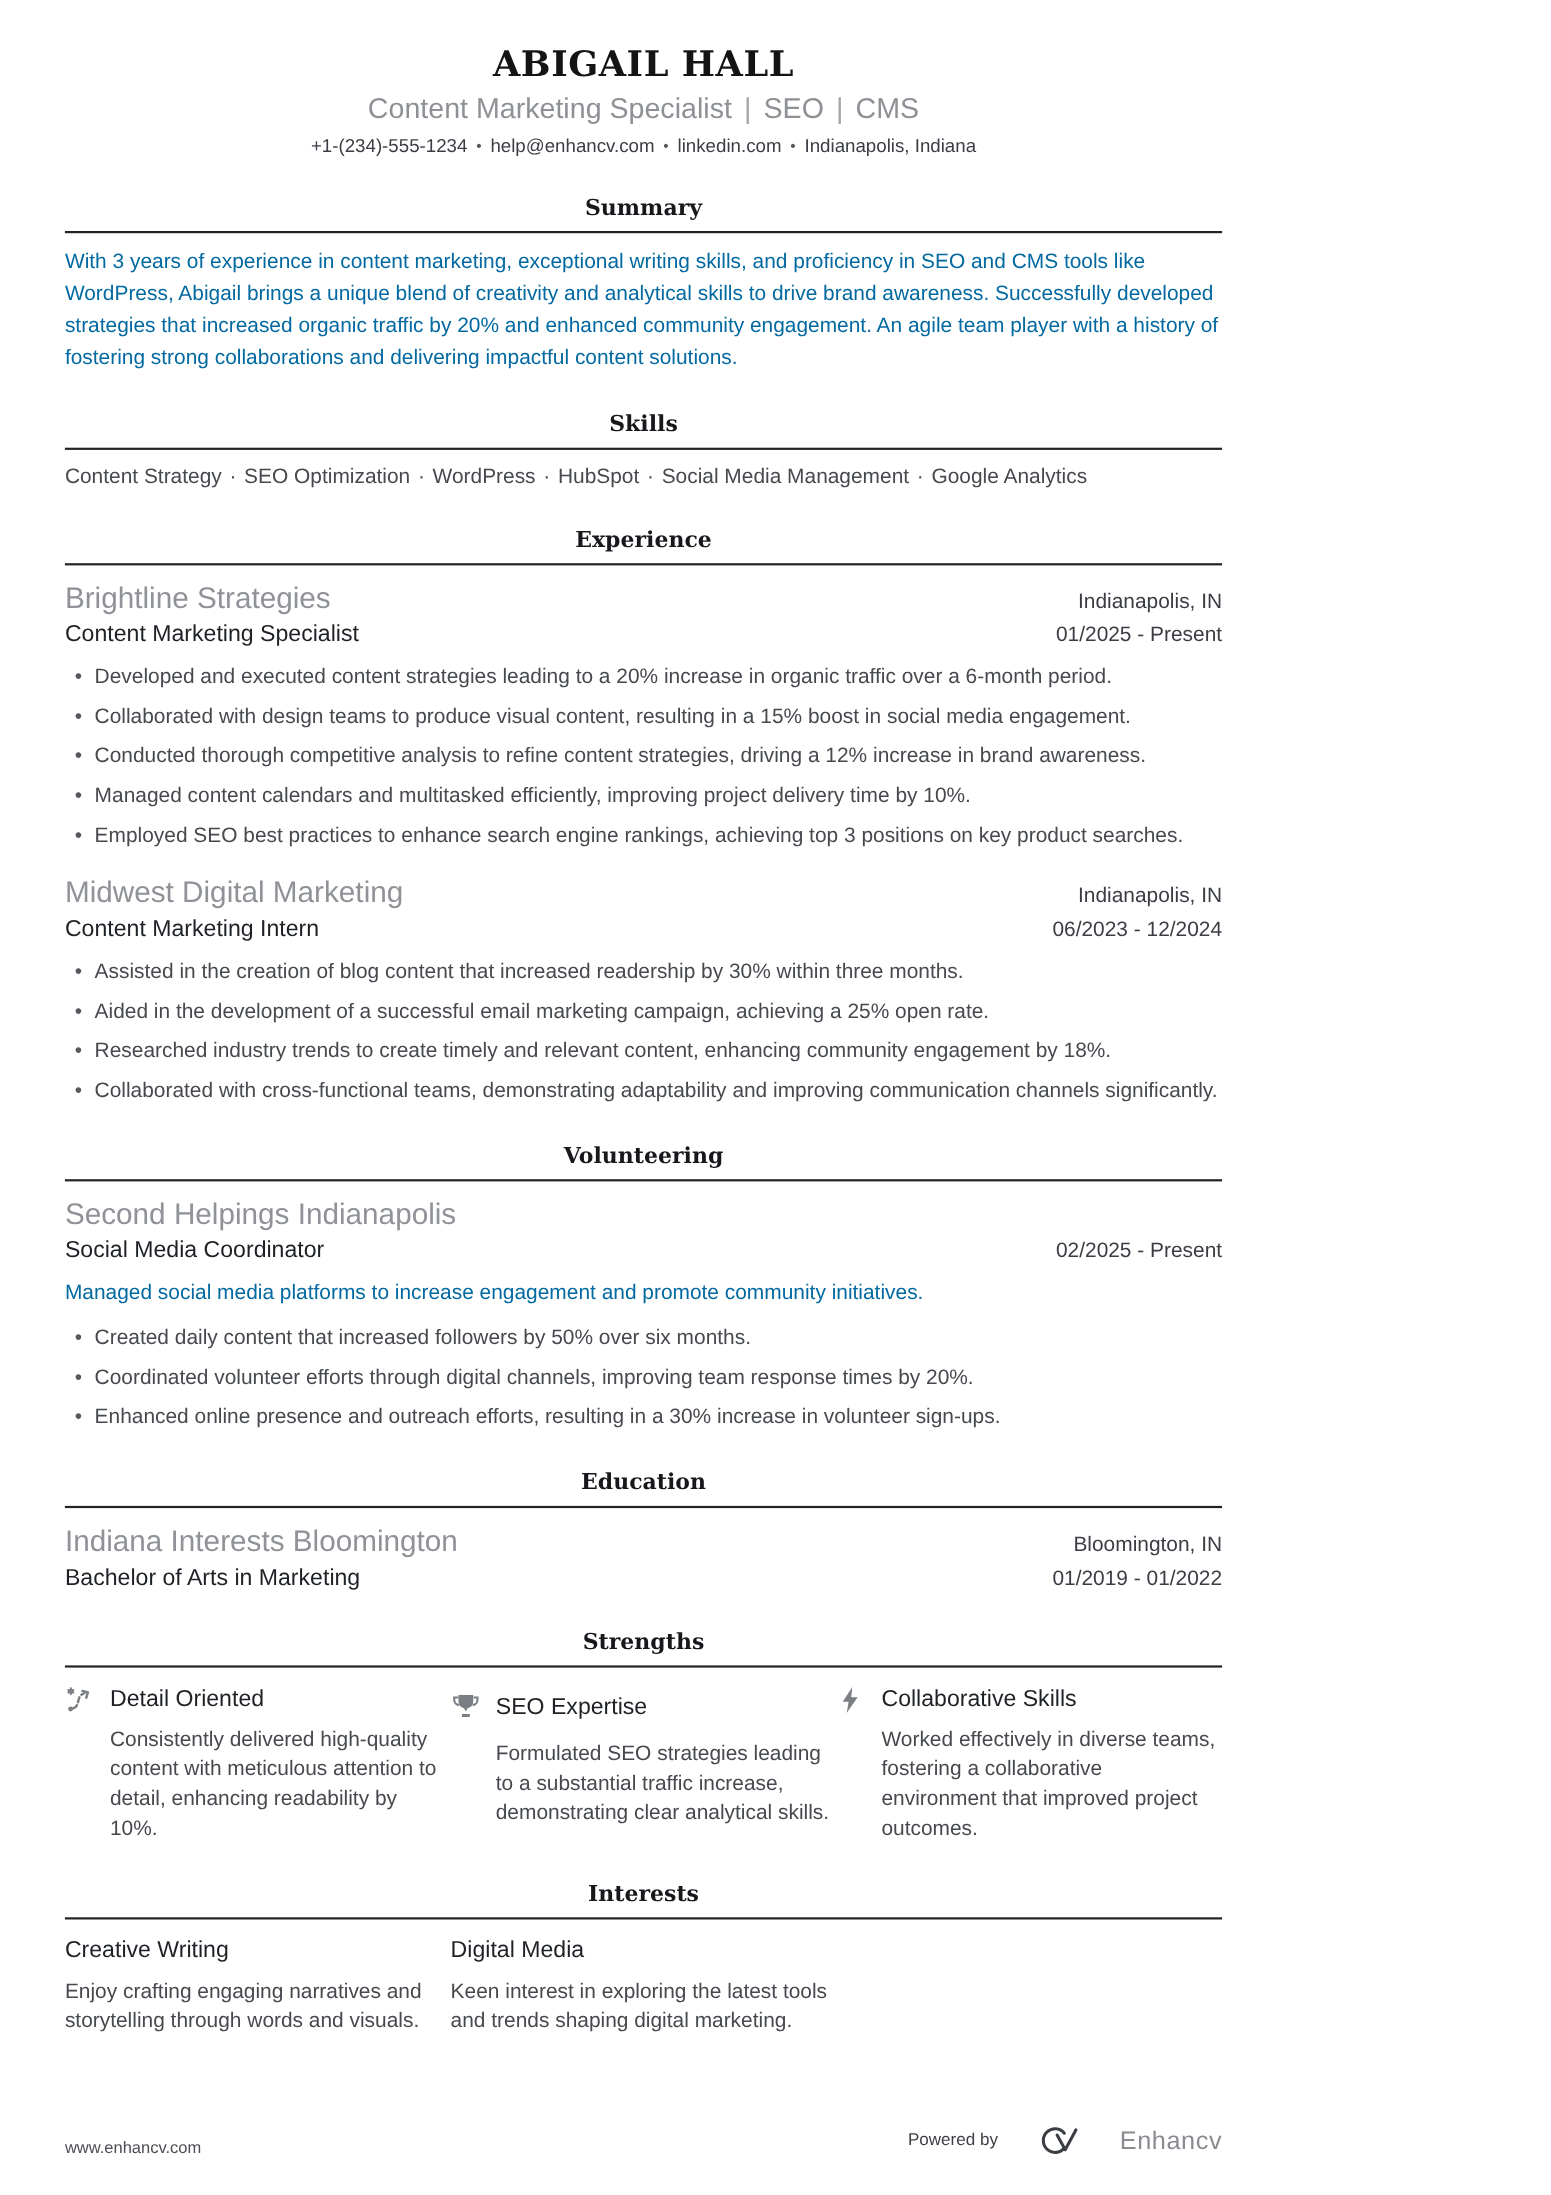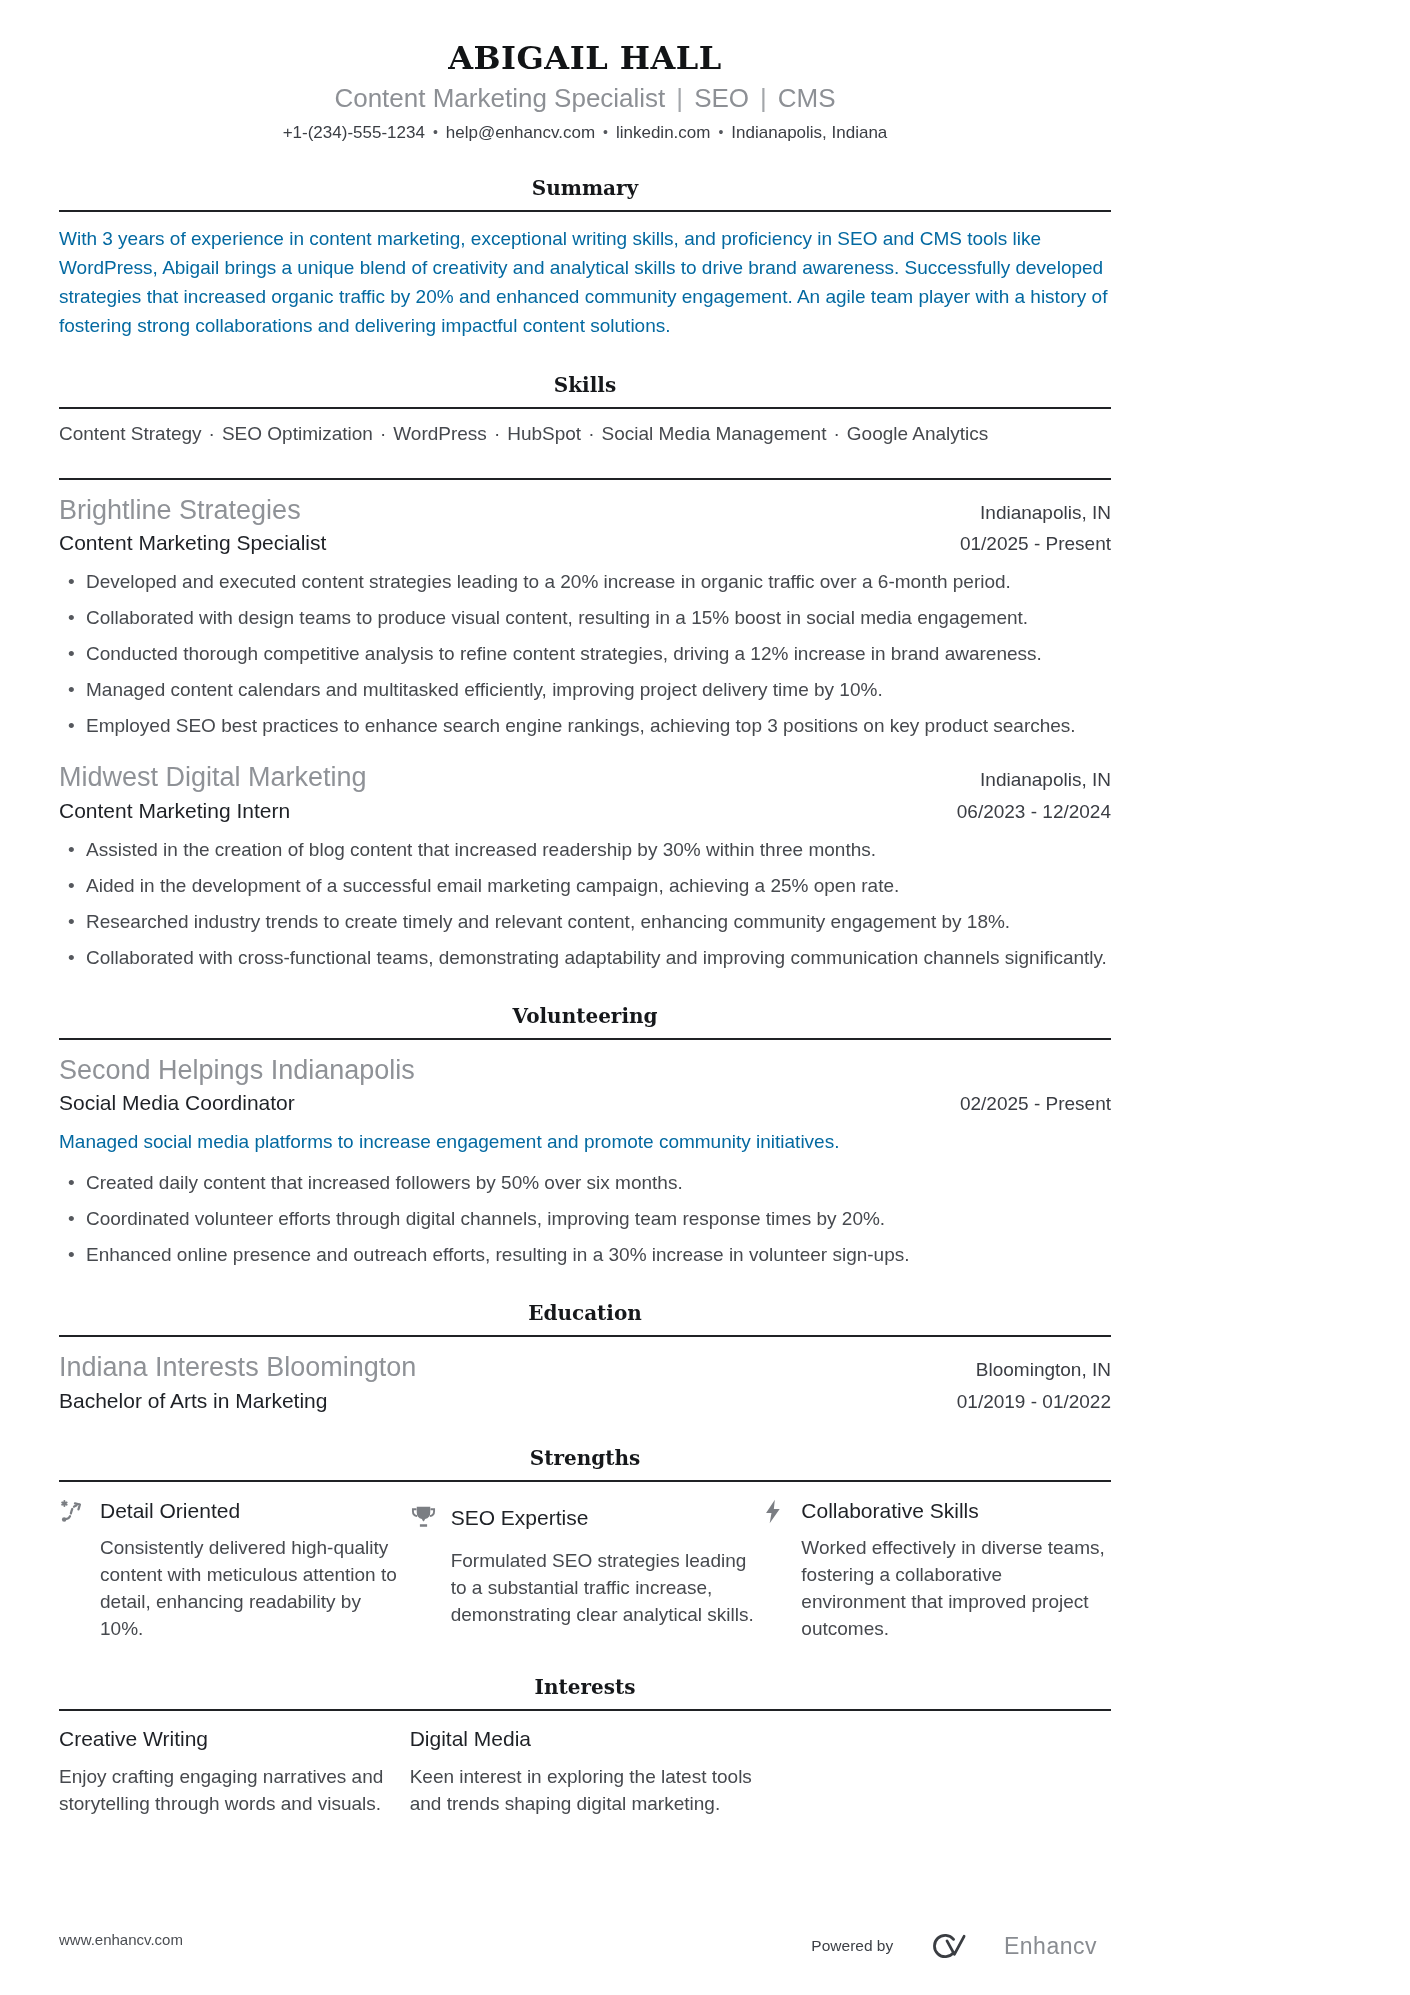--- a/index.html
+++ b/index.html
@@ -54,22 +54,22 @@
   .strength { display:grid; grid-template-columns:41px 1fr; align-items:center; }
   .s-icon { width:27px; height:27px; display:block; }
   .s-name { font-size:21px; color:#1e2126; }
   .s-text { grid-column:2; margin-top:9px; font-size:19px; line-height:27px; color:#46494e; padding-right:4px; align-self:start; }
 
   .i-name { font-size:21px; color:#1e2126; }
   .i-text { margin-top:12px; font-size:19px; line-height:27px; color:#46494e; padding-right:4px; }
 
   
   .footer {
-    position:absolute; left:59px; right:73px; bottom:34px;
-    display:flex; justify-content:space-between; align-items:flex-start;
+    position:absolute; left:59px; right:59px; bottom:34px;
+    display:flex; justify-content:space-between; align-items:flex-end;
   }
   .site { font-size:15px; color:#4a4d52; }
   .powered { display:flex; align-items:center; gap:30px; }
   .powered-by { font-size:15.5px; color:#3c3f45; }
   .brand { font-size:23px; color:#898c91; letter-spacing:.5px; }
   .logo-svg { display:block; height:30px; width:auto; }
 </style>
 </head>
 <body>
 
@@ -94,20 +94,21 @@
 
     <div class="section">
       <div class="section-title">Skills</div>
       <div class="rule"></div>
       <div class="skills-line">
         <span>Content Strategy</span><span class="skill-sep">·</span><span>SEO Optimization</span><span class="skill-sep">·</span><span>WordPress</span><span class="skill-sep">·</span><span>HubSpot</span><span class="skill-sep">·</span><span>Social Media Management</span><span class="skill-sep">·</span><span>Google Analytics</span>
       </div>
     </div>
 
     <div class="section">
+      <div class="section-title">Experience</div>
       <div class="rule"></div>
 
       <div class="entry">
         <div class="entry-row">
           <div class="company">Brightline Strategies</div>
           <div class="place">Indianapolis, IN</div>
         </div>
         <div class="entry-row role-row">
           <div class="role">Content Marketing Specialist</div>
           <div class="dates">01/2025 - Present</div>

